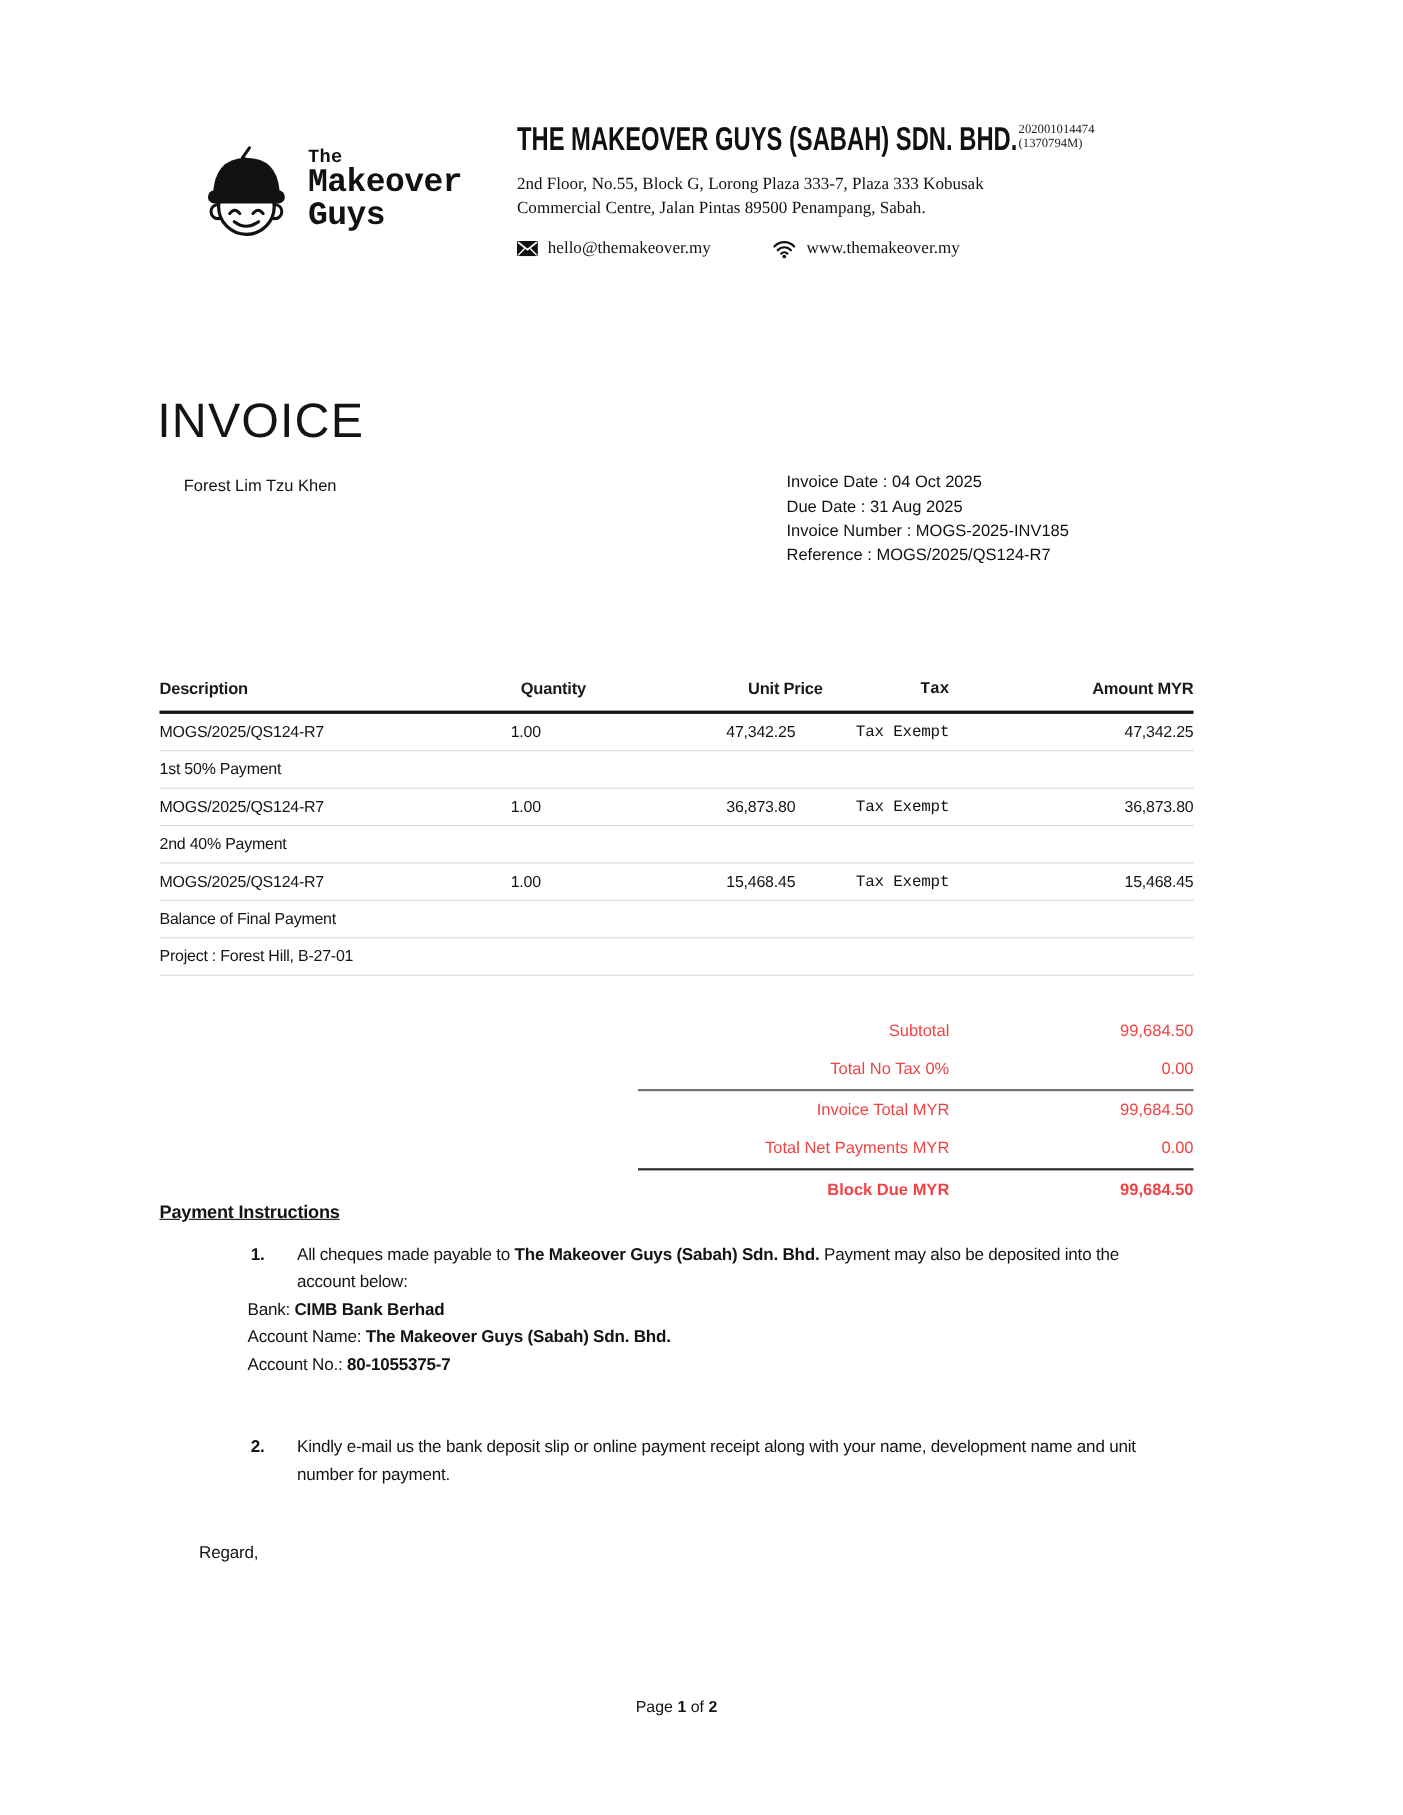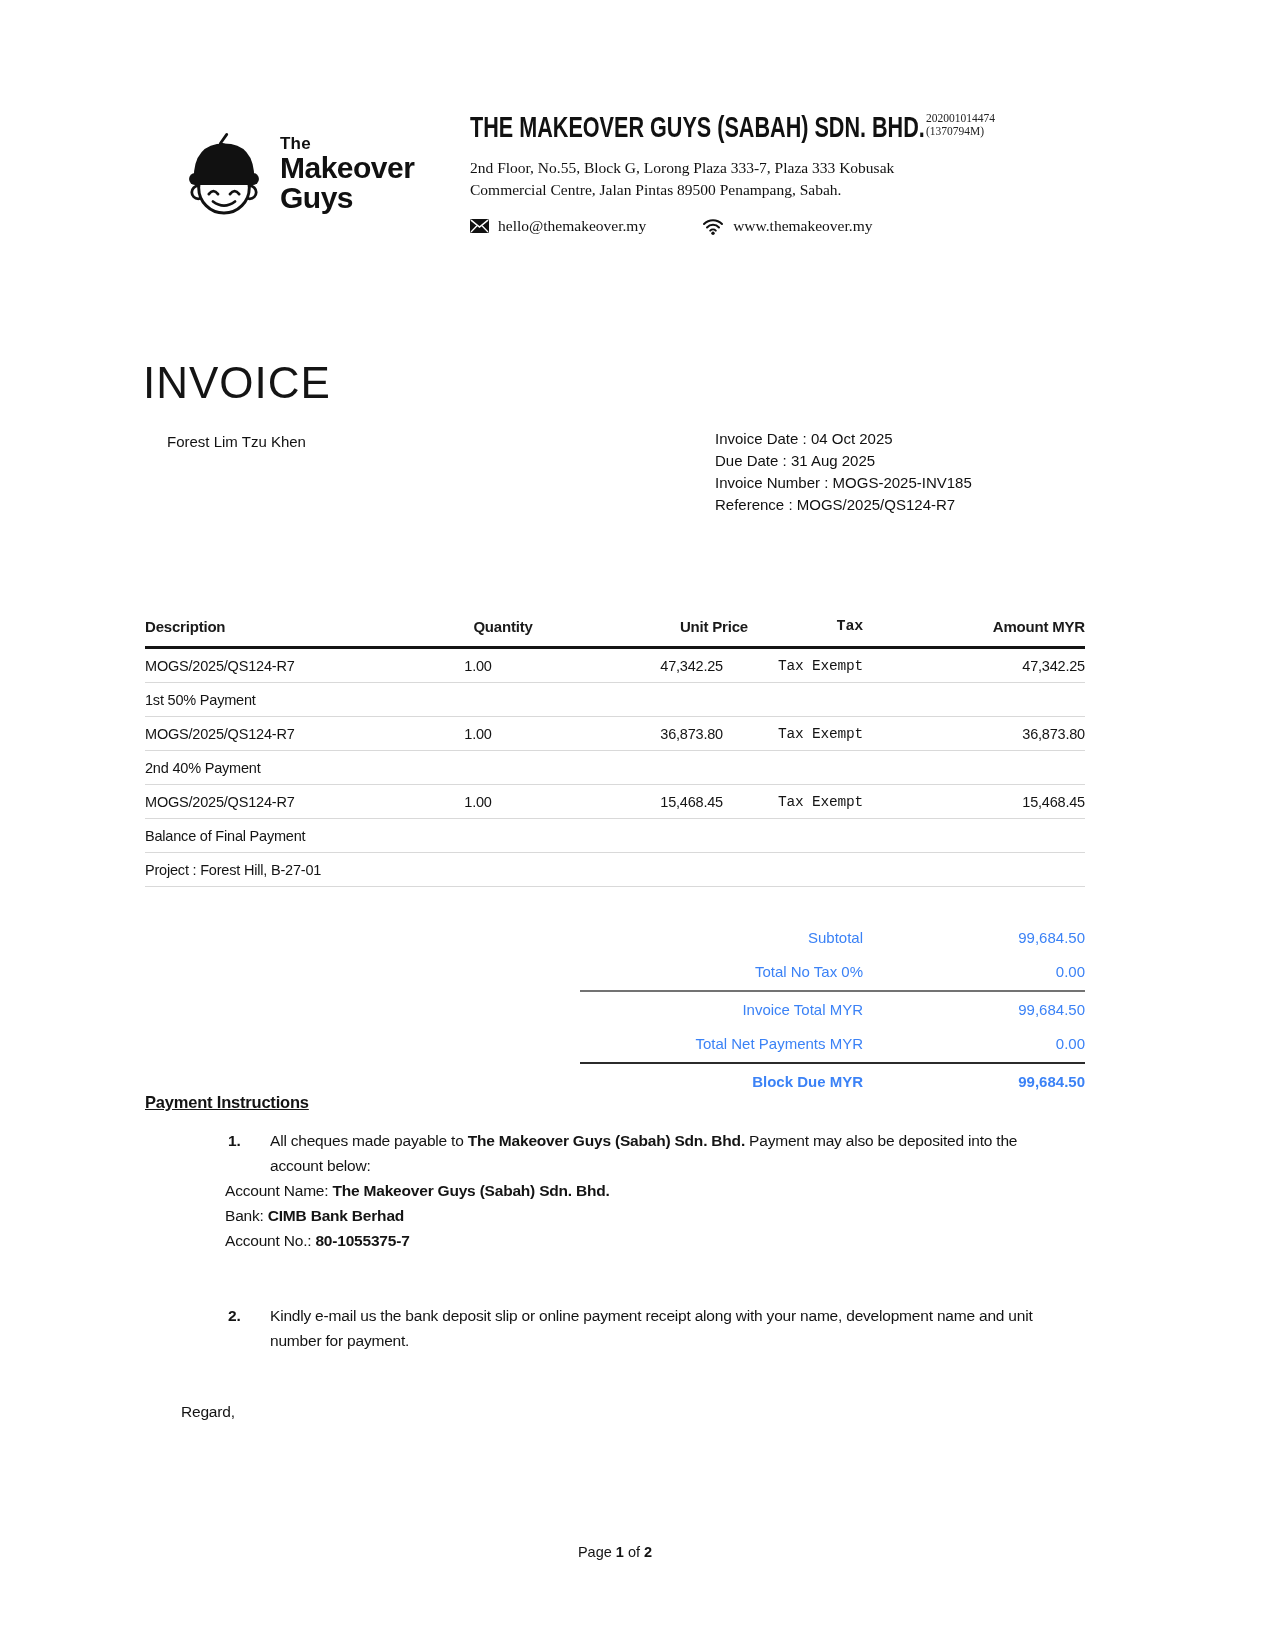--- a/index.html
+++ b/index.html
@@ -1,21 +1,21 @@
 <!DOCTYPE html>
 <html><head>
 <meta charset="utf-8">
 <style>
   * { margin:0; padding:0; box-sizing:border-box; }
   html,body { background:#ffffff; }
   body { font-family:"Liberation Sans", sans-serif; color:#1a1a1a; }
   .page { position:relative; width:1275px; height:1650px; background:#ffffff; overflow:hidden; }
 
   
-  .logo { position:absolute; left:178px; top:128px; display:flex; align-items:center; gap:10px; }
+  .logo { position:absolute; left:178px; top:128px; display:flex; align-items:center; gap:10px;font-family:Liberation Mono, monospace; }
   .logo-mark { width:92px; height:90px; }
   .logo-word { display:flex; flex-direction:column; font-weight:700; color:#111; }
   .logo-word .w-the { font-size:17px; line-height:17px; letter-spacing:.2px; }
   .logo-word .w-make { font-size:30px; line-height:31px; letter-spacing:-0.5px; }
   .logo-word .w-guys { font-size:30px; line-height:29px; letter-spacing:-0.5px; }
 
   .company-name { position:absolute; left:470px; top:110px; font-size:30px; font-weight:700;
                   white-space:nowrap; transform:scaleX(0.72); transform-origin:left top;
                   letter-spacing:0; color:#111; }
   .company-reg { position:absolute; left:926px; top:112px; font-family:"Liberation Serif", serif;
@@ -37,21 +37,21 @@
   .t-head { display:flex; font-weight:700; font-size:15px; padding:12px 0 11px; border-bottom:3px solid #141414; }
   .t-row  { display:flex; font-size:14.5px; padding:9px 0 8px; border-bottom:1px solid #d9d9d9; color:#141414; }
   .c-desc { flex:1; text-align:left; }
   .c-qty  { width:160px; text-align:center; }
   .c-price{ width:165px; text-align:right; }
   .c-tax  { width:115px; text-align:right;font-family:Liberation Mono, monospace; }
   .c-amt  { width:222px; text-align:right; }
   .t-row .c-tax { width:140px; }
 
   
-  .totals { position:absolute; left:145px; top:920px; width:940px; font-size:15px; color:#3b82f6; }
+  .totals { position:absolute; left:145px; top:920px; width:940px; font-size:15px; color:#ef4444; }
   .tot-row { display:flex; justify-content:flex-end; align-items:baseline; padding:8.5px 0; }
   .tot-label { text-align:right; }
   .tot-value { width:222px; text-align:right; }
   .tot-group { width:505px; margin-left:auto; }
   .g1 { border-top:2px solid #737373; margin-top:2px; }
   .g2 { border-top:2.5px solid #2b2b2b; margin-top:2px; }
   .bold { font-weight:700; }
 
   
   .payment { position:absolute; left:145px; top:1090px; width:940px; font-size:15.5px;
@@ -211,22 +211,22 @@
   </div>
 
   <div class="payment">
     <div class="pi-heading">Payment Instructions</div>
 
     <div class="pi-item">
       <div class="pi-num">1.</div>
       <div class="pi-text"><span>All cheques made payable to </span><span class="bold">The Makeover Guys (Sabah) Sdn. Bhd.</span><span> Payment may also be deposited into the account below:</span></div>
     </div>
 
+    <div class="acct-line"><span>Bank: </span><span class="bold">CIMB Bank Berhad</span></div>
     <div class="acct-line"><span>Account Name: </span><span class="bold">The Makeover Guys (Sabah) Sdn. Bhd.</span></div>
-    <div class="acct-line"><span>Bank: </span><span class="bold">CIMB Bank Berhad</span></div>
     <div class="acct-line"><span>Account No.: </span><span class="bold">80-1055375-7</span></div>
 
     <div class="gap-lg"></div>
 
     <div class="pi-item">
       <div class="pi-num">2.</div>
       <div class="pi-text">Kindly e-mail us the bank deposit slip or online payment receipt along with your name, development name and unit number for payment.</div>
     </div>
 
     <div class="gap-md"></div>

